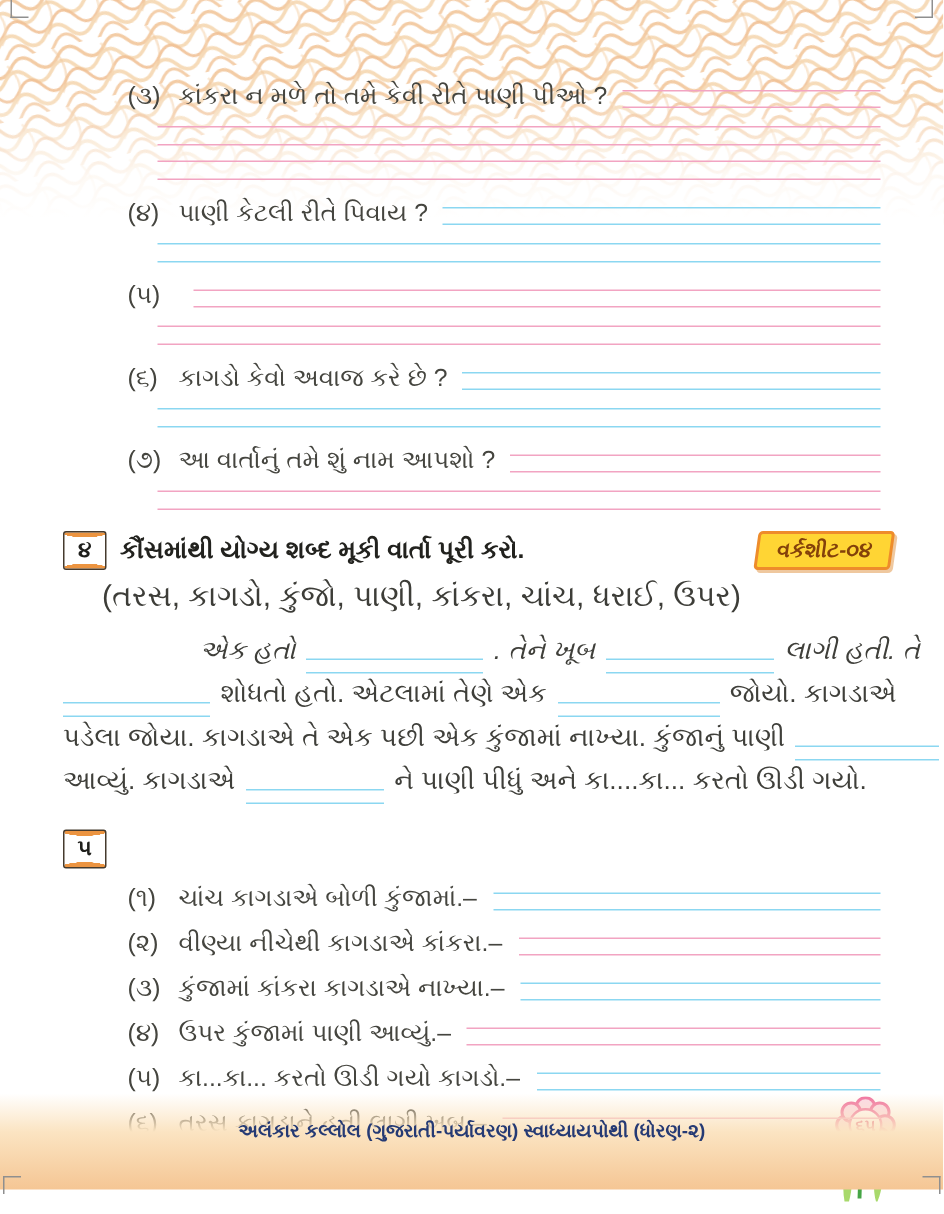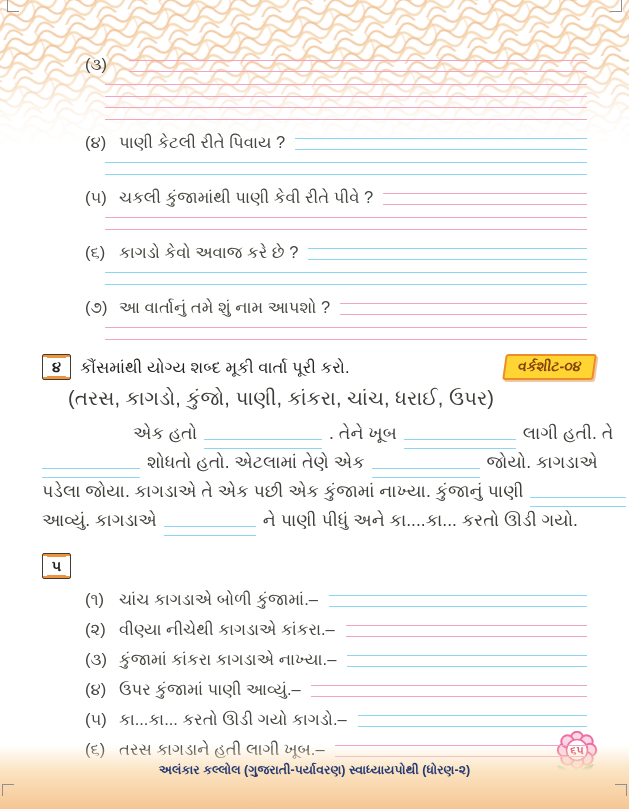--- a/index.html
+++ b/index.html
@@ -39,21 +39,21 @@
   .sec-left { display:flex; align-items:center; gap:9px; flex:1; }
   .numbox {
     width:27px; height:24px; flex:0 0 27px; border:1.6px solid #453a2d; border-radius:2px;
     background:
       radial-gradient(ellipse 130% 46% at 50% -12%, #ec9440 55%, rgba(0,0,0,0) 56%),
       radial-gradient(ellipse 130% 46% at 50% 112%, #ec9440 55%, rgba(0,0,0,0) 56%),
       #ffffff;
     display:flex; align-items:center; justify-content:center;
     font-weight:bold; font-size:14.5px; color:#1f1f1c;
   }
-  .sec-title { font-weight:normal; color:#22221e; font-size:16.5px; }
+  .sec-title { font-weight:bold; color:#22221e; font-size:16.5px; }
   .badge {
     transform:skewX(-8deg); background:#ffd534; border:2px solid #ee8c2b; border-radius:3px;
     padding:2px 12px 3px; font-weight:bold; font-size:14px; color:#84410a;
     box-shadow:2px 2px 0 rgba(219,133,42,.45); margin-right:4px;
   }
   .word-bank { margin:7px 0 0 26px; font-size:20px; color:#3d3d38; }
 
   
   .story { margin-top:13px; }
   .story-line { display:flex; align-items:baseline; height:29px; white-space:nowrap;
@@ -62,21 +62,21 @@
     border-bottom:1.4px solid var(--cyan); align-self:flex-end; margin-bottom:3px; }
 
   
   .item-row { display:flex; align-items:baseline; margin:11px 12px 0 43px; font-size:16.5px; }
   .item-num { flex:0 0 34px; }
   .item-text { flex:0 0 158px; white-space:nowrap;text-align:center; }
   .item-dash { flex:0 0 16px; }
   .item-row .pair.inline { margin-left:4px; }
 
   
-  .footer { position:absolute; left:0; right:0; bottom:0; height:64px; z-index:2;
+  .footer { position:absolute; left:0; right:0; bottom:16px; height:64px; z-index:2;
     background:linear-gradient(180deg, rgba(252,231,205,0) 0%, #fbe4c2 40%, #f5c694 100%); }
   .footer-text { text-align:center; padding-top:18px; font-weight:bold;
     font-size:12.5px; color:#253a74; }
   .flower { position:absolute; right:24px; bottom:4px; width:56px; height:74px; }
   .flower-num { position:absolute; right:38px; bottom:52px; width:28px; text-align:center;
     font-weight:bold; font-size:11px; color:#d8386b; }
 </style>
 </head>
 <body>
 
@@ -102,33 +102,33 @@
   <div class="crop tl"></div>
   <div class="crop tr"></div>
   <div class="crop bl"></div>
   <div class="crop br"></div>
 
   <div class="content">
 
     <div id="questions-section">
         <div class="q-row first">
           <span class="q-num">(૩)</span>
+          <span class="q-text">કાંકરા ન મળે તો તમે કેવી રીતે પાણી પીઓ ?</span>
           <span class="pair inline pink"></span>
         </div>
         <div class="pair full pink"></div>
         <div class="pair full pink"></div>
         <div class="q-row">
           <span class="q-num">(૪)</span>
           <span class="q-text">પાણી કેટલી રીતે પિવાય ?</span>
           <span class="pair inline cyan"></span>
         </div>
         <div class="pair full cyan"></div>
         <div class="q-row">
           <span class="q-num">(૫)</span>
-          <span class="q-text">ચકલી કુંજામાંથી પાણી કેવી રીતે પીવે ?</span>
           <span class="pair inline pink"></span>
         </div>
         <div class="pair full pink"></div>
         <div class="q-row">
           <span class="q-num">(૬)</span>
           <span class="q-text">કાગડો કેવો અવાજ કરે છે ?</span>
           <span class="pair inline cyan"></span>
         </div>
         <div class="pair full cyan"></div>
         <div class="q-row">
@@ -143,21 +143,21 @@
       <div class="sec-left">
         <div class="numbox">૪</div>
         <div class="sec-title">કૌંસમાંથી યોગ્ય શબ્દ મૂકી વાર્તા પૂરી કરો.</div>
       </div>
       <div class="badge">વર્કશીટ-૦૪</div>
     </div>
 
     <div class="word-bank">(તરસ, કાગડો, કુંજો, પાણી, કાંકરા, ચાંચ, ધરાઈ, ઉપર)</div>
 
     <div class="story" id="story">
-        <div class="story-line" style="margin-left: 91px;">
+        <div class="story-line" style="margin-left: 91px; font-style: italic;">
           <span class="story-text">એક હતો</span>
           <span class="blank" style="width: 118px;"></span>
           <span class="story-text">. તેને ખૂબ</span>
           <span class="blank" style="width: 112px;"></span>
           <span class="story-text">લાગી હતી. તે</span>
         </div>
         <div class="story-line">
           <span class="blank" style="width: 98px;"></span>
           <span class="story-text">શોધતો હતો. એટલામાં તેણે એક</span>
           <span class="blank" style="width: 108px;"></span>

